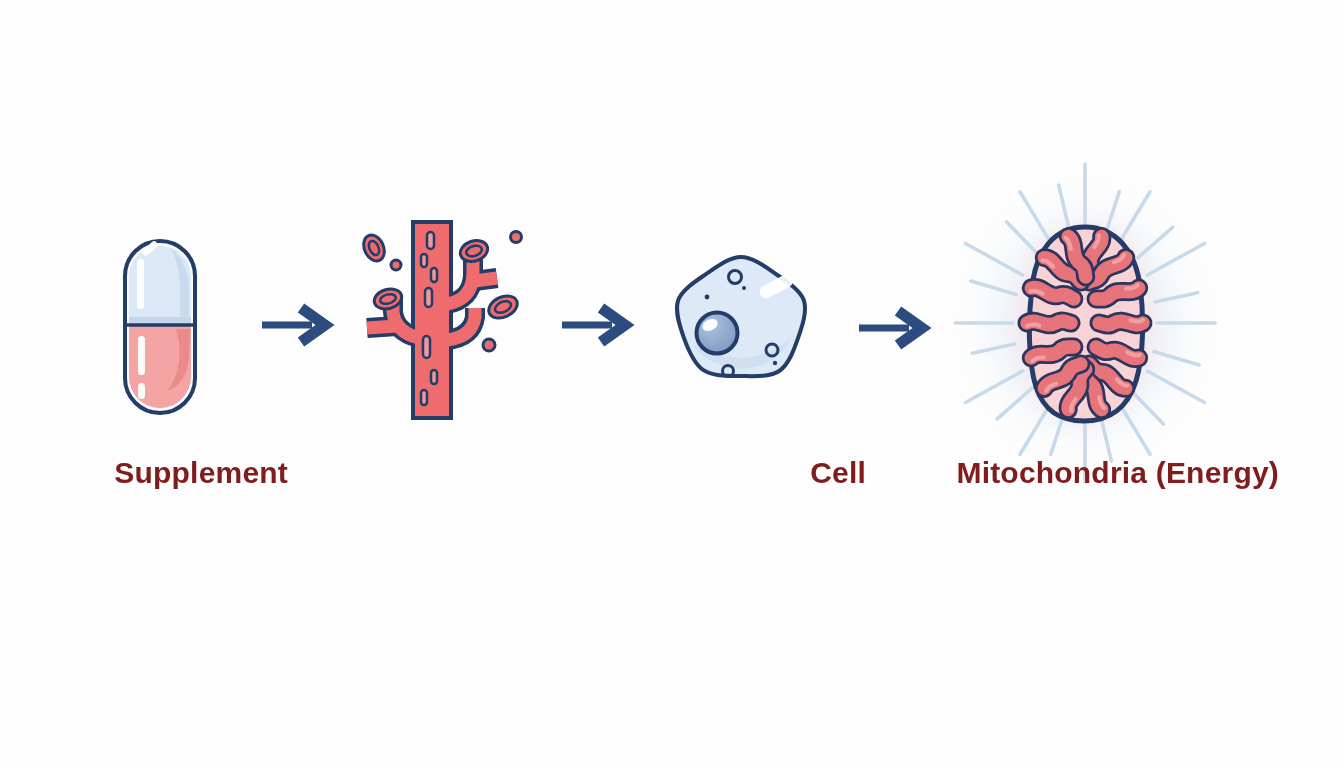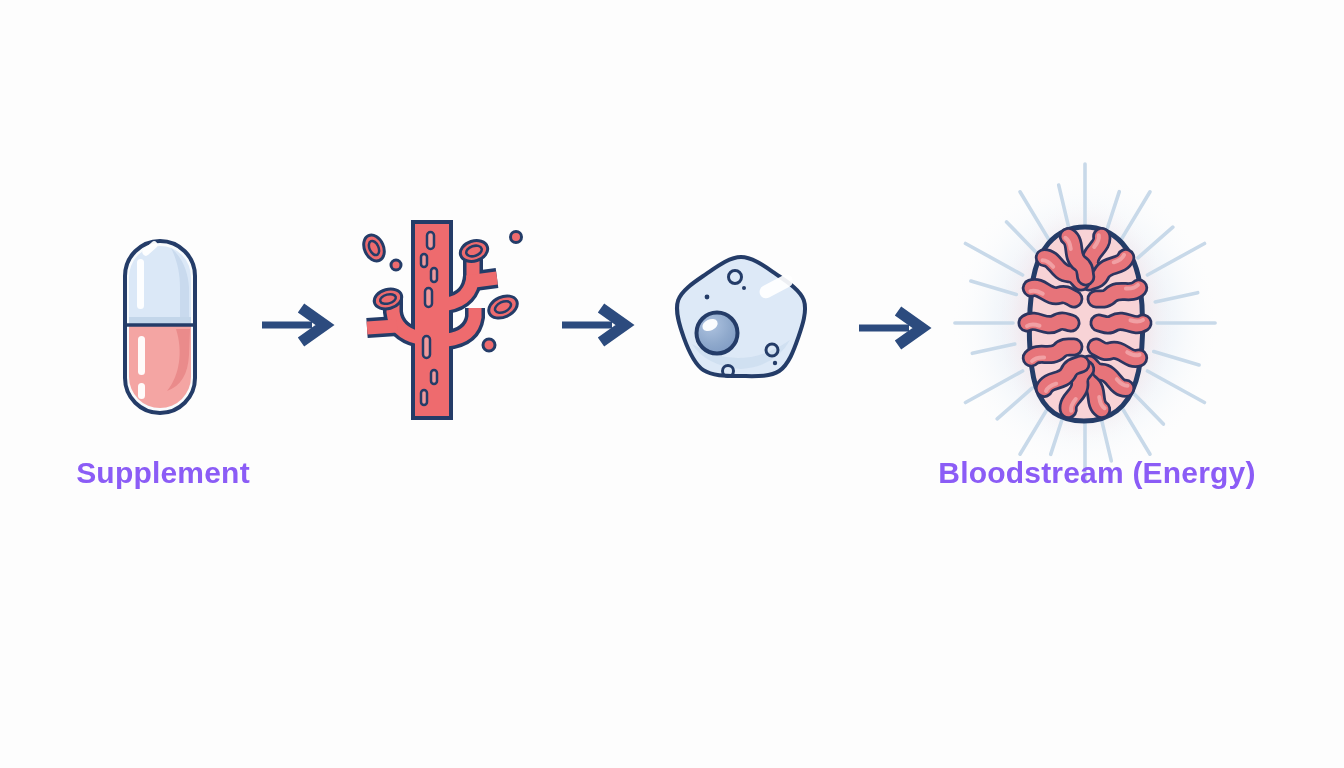--- a/index.html
+++ b/index.html
@@ -5,22 +5,22 @@
   html,body{margin:0;padding:0;}
   body{
     width:1344px;height:768px;overflow:hidden;
     background:#fdfdfd;
     font-family:"Liberation Sans", sans-serif;
   }
   .stage{position:absolute;left:0;top:0;width:1344px;height:768px;background:#fdfdfd;}
   .icon{position:absolute;}
   .step-label{
     position:absolute;top:456px;
-    font-size:30px;font-weight:700;color:#8b5cf6;
-    text-align:center;letter-spacing:.2px;line-height:34px;
+    font-size:30px;font-weight:700;color:#7f1d1d;
+    text-align:right;letter-spacing:.2px;line-height:34px;
     z-index:5;
   }
   .arrow{position:absolute;width:74px;height:44px;}
   svg{display:block;overflow:visible;}
 </style>
 </head>
 <body>
 
 <div class="stage">
 
@@ -117,20 +117,21 @@
       <circle cx="61" cy="21" r="6.5"></circle>
       <circle cx="98" cy="94" r="6"></circle>
       <circle cx="54" cy="115" r="5.5"></circle>
     </g>
     <g fill="#243c68" stroke="none">
       <circle cx="33" cy="41" r="2.4"></circle>
       <circle cx="70" cy="32" r="2"></circle>
       <circle cx="101" cy="107" r="2.2"></circle>
     </g>
   </svg>
+  <div class="step-label" style="left:616px;width:250px">Cell</div>
 
   <svg class="arrow" style="left:858px;top:306px" width="74" height="44" viewBox="0 0 74 44">
     <rect x="1" y="18.5" width="50" height="7" fill="#2c4b7e"></rect>
     <path d="M40 5 L64 22 L40 39" fill="none" stroke="#2c4b7e" stroke-width="11"></path>
   </svg>
 
   <svg class="icon" style="left:935px;top:165px" width="290" height="316" viewBox="0 0 290 316">
     <defs>
       <radialGradient id="glowBlue" cx="50%" cy="50%" r="50%">
         <stop offset="0%" stop-color="#dfe9f4" stop-opacity="0.9"></stop>
@@ -240,15 +241,15 @@
           <path d="M0 -22 C6 -13 -6 -3 0 7 C4 13 1 17 0 22" fill="none" stroke="#e7747a" stroke-width="13.5" stroke-linecap="round"></path>
           <path d="M0 -22 C6 -13 -6 -3 0 7 C4 13 1 17 0 22" fill="none" stroke="#f1a0a4" stroke-width="4" stroke-linecap="round" stroke-dasharray="13 34" transform="translate(-3.2 0)"></path>
         </g>
         <g transform="translate(142.0 91.7) rotate(-23.3)">
           <path d="M0 -22 C6 -13 -6 -3 0 7 C4 13 1 17 0 22" fill="none" stroke="#2c3560" stroke-width="19" stroke-linecap="round"></path>
           <path d="M0 -22 C6 -13 -6 -3 0 7 C4 13 1 17 0 22" fill="none" stroke="#e7747a" stroke-width="13.5" stroke-linecap="round"></path>
           <path d="M0 -22 C6 -13 -6 -3 0 7 C4 13 1 17 0 22" fill="none" stroke="#f1a0a4" stroke-width="4" stroke-linecap="round" stroke-dasharray="13 34" transform="translate(-3.2 0)"></path>
         </g>
       </g>
   </svg>
-  <div class="step-label" style="left:915px;width:364px">Bloodstream (Energy)</div>
+  <div class="step-label" style="left:915px;width:364px">Mitochondria (Energy)</div>
 
 </div>
 
 </body></html>

